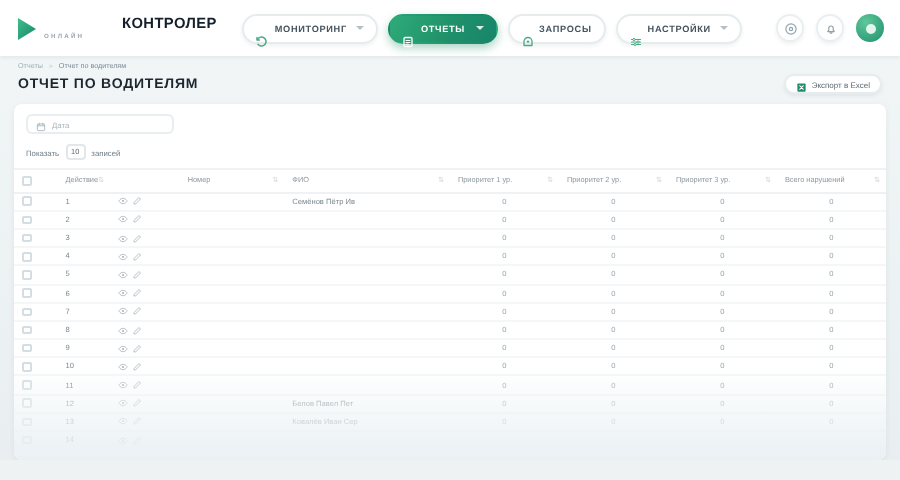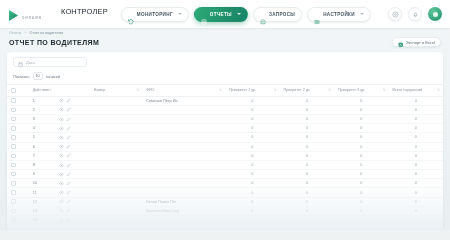--- a/index.html
+++ b/index.html
@@ -16,21 +16,21 @@
   .header {
     height: 28px; background: #ffffff;
     display: flex; align-items: center;
     padding: 0 8px; gap: 7px;
     box-shadow: 0 1px 2px rgba(0,0,0,.06);
     position: relative; z-index: 5;
   }
   .logo { display: flex; align-items: center; gap: 3px; flex: none; }
   .logo-mark { width: 11px; height: 13px; position: relative; }
   .logo-text { display: flex; flex-direction: column; line-height: 1; }
-  .logo-title { font-size: 7.4px; font-weight: normal; letter-spacing: .2px;
+  .logo-title { font-size: 7.4px; font-weight: bold; letter-spacing: .2px;
                 color: #16202b; padding-left: 39px; }
   .logo-sub { font-size: 3.1px; font-weight: bold; letter-spacing: 1.1px;
               color: #9aa7b0; margin-top: 1px; }
 
   .nav { display: flex; align-items: center; gap: 5px; margin-left: 6px; }
   .pill {
     height: 15px; border-radius: 9px; background: #fff;
     border: 1px solid #e6ecee;
     display: flex; align-items: center; gap: 3px;
     padding: 0 6px; cursor: pointer;

